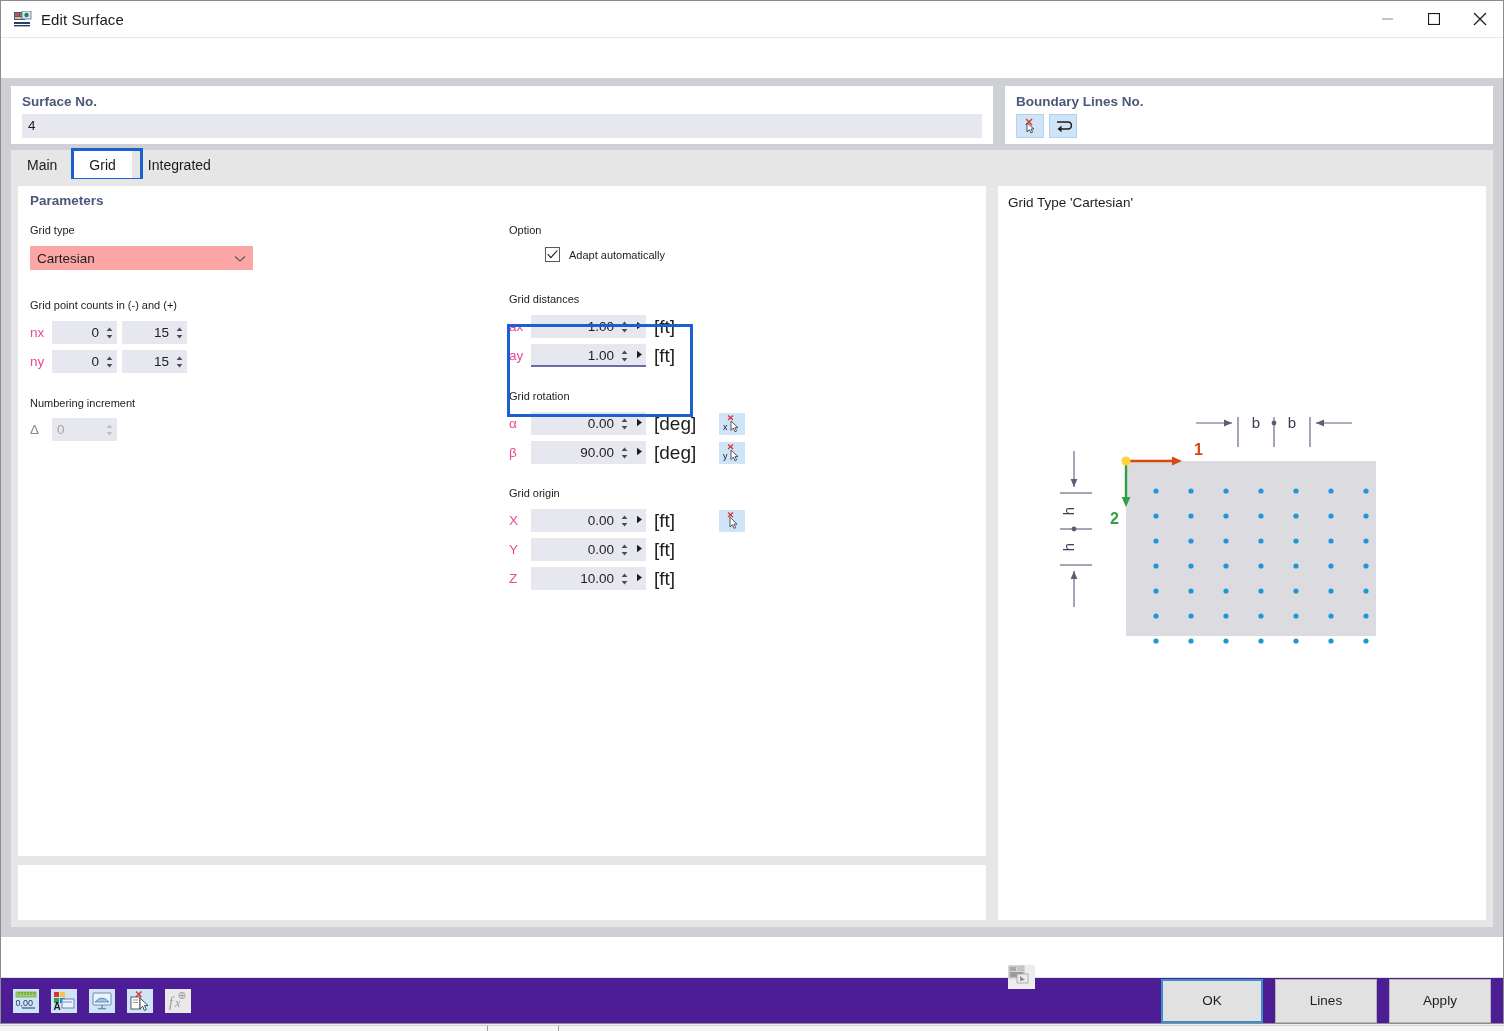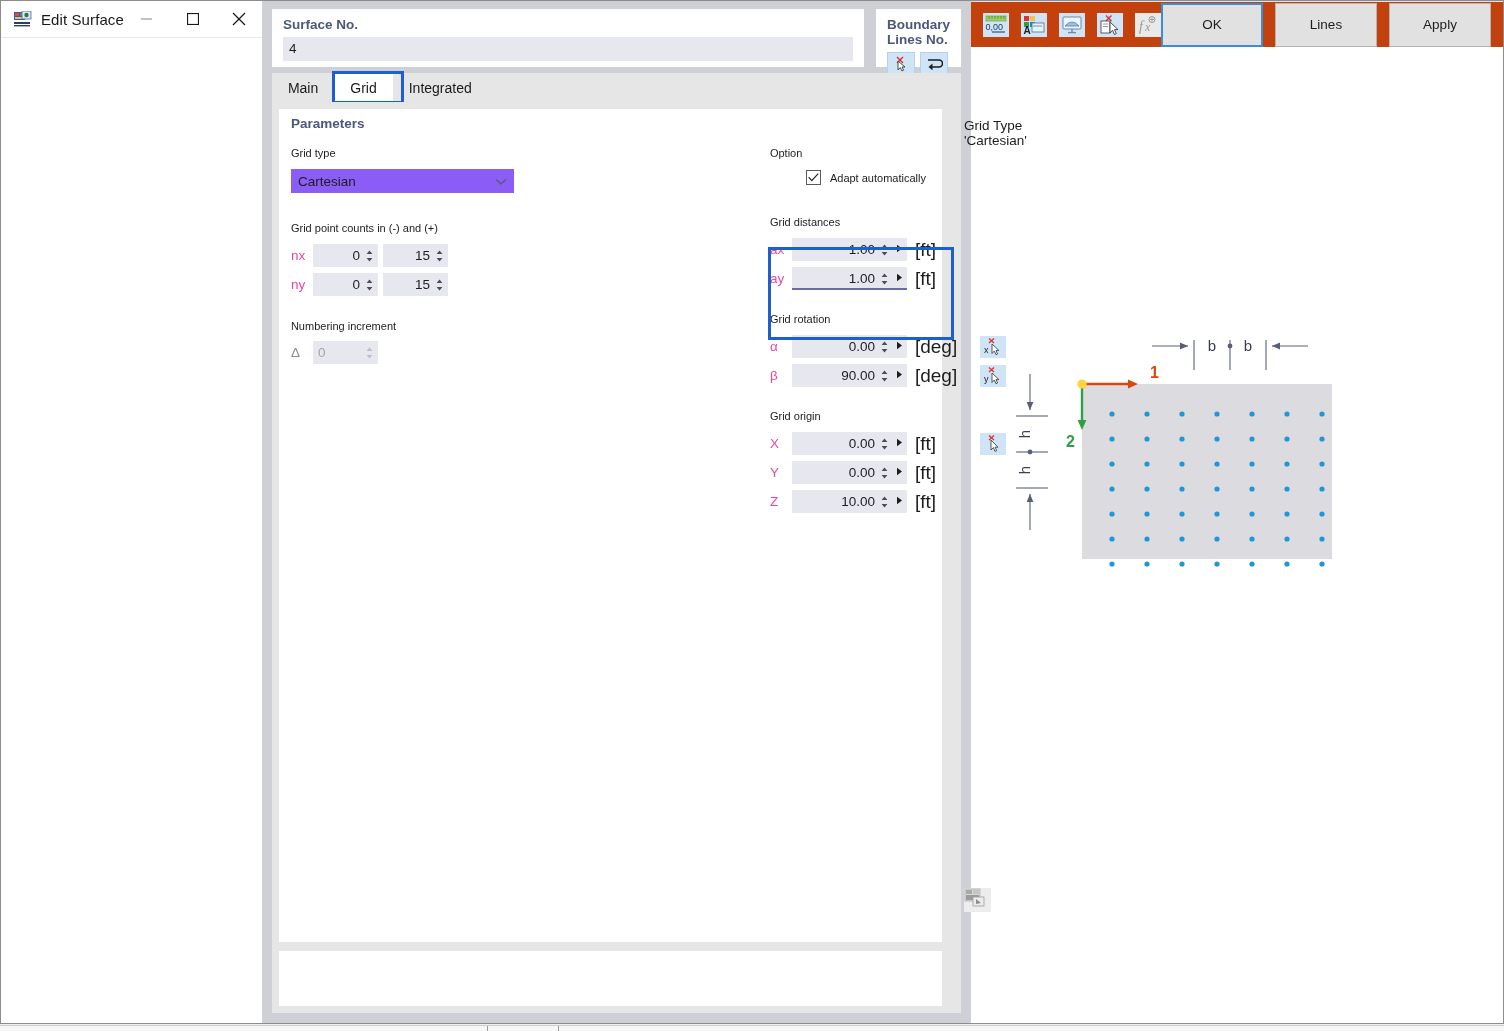--- a/index.html
+++ b/index.html
@@ -31,21 +31,21 @@
     position:absolute; left:0; top:1025px; width:1504px; height:6px;
     background:#f6f6f6; border-top:1px solid #cfcfcf;
   }
   .bg-bottom .tick { position:absolute; top:0; width:1px; height:6px; background:#9b9b9b; }
 
   
   .dialog {
     position: absolute; left: 0; top: 0; width: 1504px; height: 1024px;
     background: #ffffff;
     border: 1px solid #8c8c8c;
-    display: flex; 
+    display: flex; flex-direction: column; gap: 40px;
   }
   .titlebar {
     height: 37px; min-height:37px; background: #ffffff;
     display: flex; align-items: center;
     border-bottom: 1px solid #e8e8e8;
   }
   .title-icon {
     width: 18px; height: 16px; margin-left: 13px; margin-right: 9px;
     position: relative;
   }
@@ -109,21 +109,21 @@
   .panel-white { background:#ffffff; }
   .panel-main { flex: 1; position:relative; padding: 10px 12px; }
   .panel-sub { height: 55px; }
 
   .right-col { flex:1; background:#ffffff; position:relative; }
 
   .section-title { font-size:13.5px; font-weight:bold; color:#4a5879; }
   .lbl { font-size:11px; color:#1d1d1d; }
 
   .combo {
-    background:#8b5cf6; width: 223px; height:24px;
+    background:#fca5a5; width: 223px; height:24px;
     display:flex; align-items:center; padding: 0 7px; font-size:13.5px; color:#1d1d1d;
   }
   .combo .caret { margin-left:auto; }
 
   .spin {
     background:#e7e7f0; height:23px; display:flex; align-items:center;
     font-size:13.5px; color:#1d1d1d; position:relative;
   }
   .spin .val { flex:1; text-align:right; padding-right:5px; }
   .spin-arrows { width:13px; height:21px; display:flex; flex-direction:column;
@@ -154,21 +154,21 @@
 
   
   .preview-title { position:absolute; left:10px; top:9px; font-size:13.5px; color:#1d1d1d; }
   .preview-icon {
     position:absolute; left:10px; top:779px; width:27px; height:24px;
     background:#ededed;
   }
 
   
   .bottombar {
-    height:46px; min-height:46px; background:#c2410c; display:flex; align-items:center;
+    height:46px; min-height:46px; background:#4c1d95; display:flex; align-items:center;
     padding: 0 12px; border-top:1px solid #e2e2e2;
   }
   .tool-icons { display:flex; gap:12px; align-items:center; }
   .tool-icon {
     width:26px; height:24px; background:#cfe4f7; display:flex; align-items:center; justify-content:center;
     position:relative;
   }
   .tool-icon.gray { background:#e9e9e9; }
   .dlg-buttons { margin-left:auto; display:flex; gap:12px; }
   .btn {

